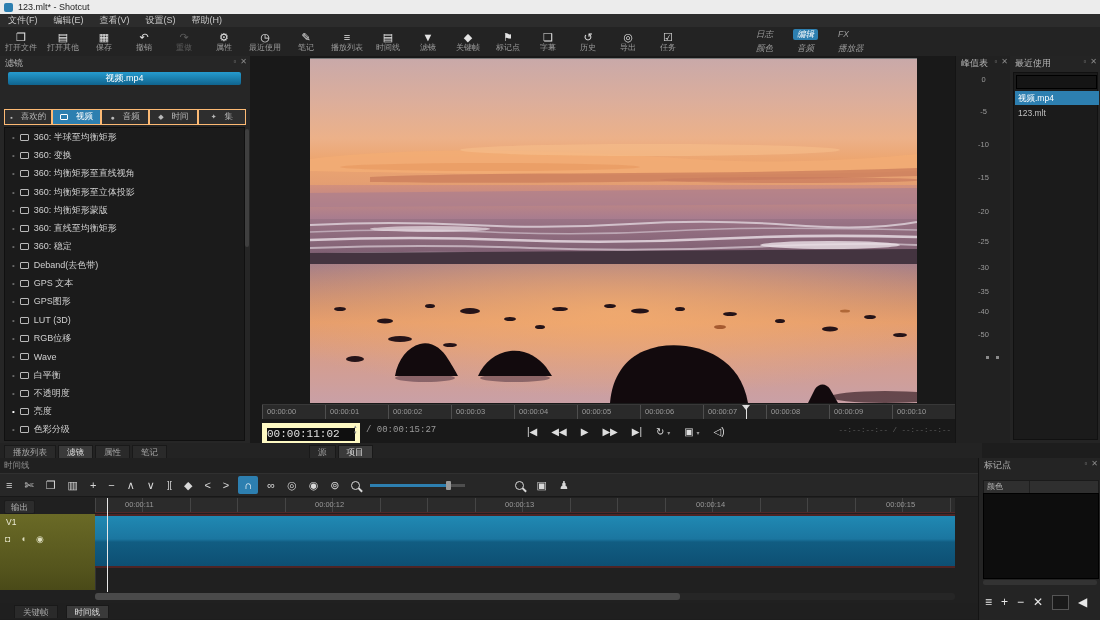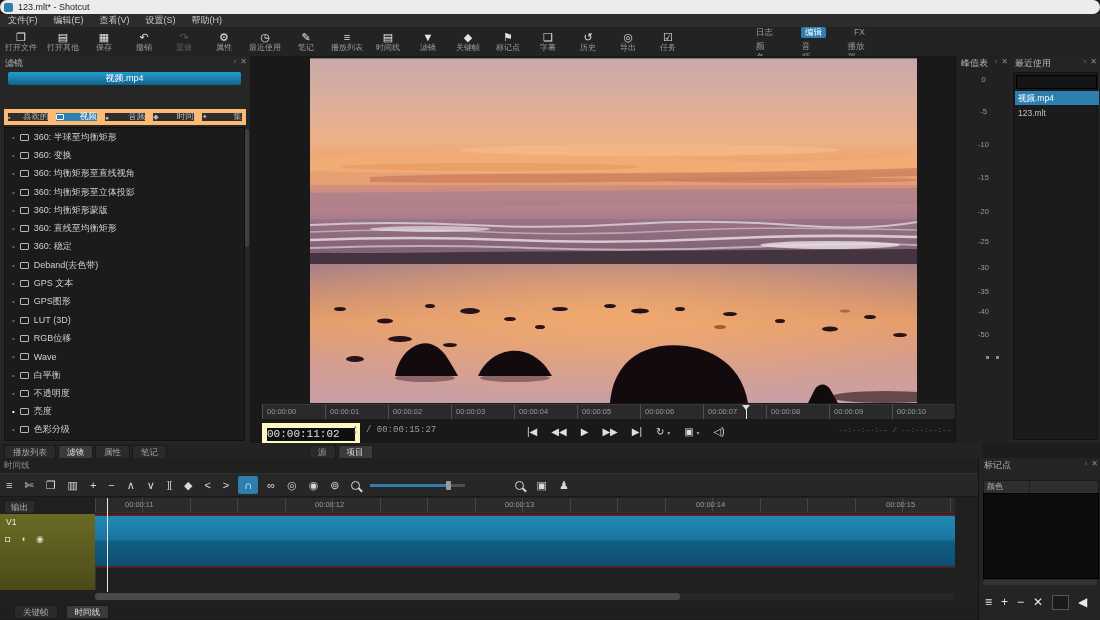--- a/index.html
+++ b/index.html
@@ -1,51 +1,51 @@
 <!DOCTYPE html>
 <html><head>
 <meta charset="utf-8">
 <style>
   html,body{margin:0;padding:0;background:#000;}
   #app{position:relative;width:1100px;height:620px;background:#1d1d1d;overflow:hidden;
        font-family:"Liberation Sans",sans-serif;color:#c8c8c8;-webkit-font-smoothing:antialiased;}
   .abs{position:absolute;}
 
   
-  .titlebar{left:0;top:0;width:1100px;height:14px;background:#ececec;display:flex;align-items:center;border-radius:7px;}
+  .titlebar{left:0;top:0;width:1100px;height:14px;background:#ececec;display:flex;align-items:center;}
   .appicon{width:9px;height:9px;background:#2d7fb0;border-radius:2px;margin:0 5px 0 4px;}
   .wtitle{font-size:9px;color:#222;}
   .menubar{left:0;top:14px;width:1100px;height:13px;background:#2c2c2c;display:flex;align-items:center;border-bottom:1px solid #222;}
   .menuitem{font-size:9px;color:#c9c9c9;padding:0 8px;line-height:13px;}
   .toolbar{left:0;top:27px;width:1100px;height:29px;background:#232323;display:flex;align-items:center;border-bottom:1px solid #2e2e2e;}
   .tbtn{display:flex;flex-direction:column;align-items:center;justify-content:center;padding:0 5px;min-width:30px;height:28px;}
   .tbtn .ti{font-size:11px;line-height:12px;color:#e3e3e3;}
   .tbtn .tl{font-size:8px;line-height:9px;color:#9a9a9a;white-space:nowrap;}
   .tbtn.dis .ti,.tbtn.dis .tl{color:#5c5c5c;}
   .layouts{left:752px;top:27px;width:120px;height:29px;font-size:8.5px;}
-  .lrow{display:flex;gap:24px;height:14px;align-items:flex-start;}
+  .lrow{display:flex;gap:16px;height:14px;align-items:center;font-style:italic;}
   .lbtn{color:#9a9a9a;padding:0 4px;line-height:11px;border-radius:2px;}
   .lbtn.active{background:#2d7fb0;color:#fff;}
 
   
   .ptitle{font-size:9px;color:#b5b5b5;line-height:14px;padding-left:5px;white-space:nowrap;}
   .dockbtns{position:absolute;right:3px;top:1px;font-size:8px;color:#8a8a8a;display:flex;gap:4px;}
 
   
   .filters{left:0;top:56px;width:250px;height:387px;background:#262626;border-right:1px solid #141414;}
   .clipbar{position:absolute;left:8px;top:16px;width:233px;height:13px;border-radius:2px;
            background:linear-gradient(#27a0d4,#116档a);background:linear-gradient(#259bcf,#10648e);
            font-size:9px;color:#fff;text-align:center;line-height:13px;}
   .srow{position:absolute;left:8px;top:34px;width:234px;height:15px;margin-top:40px;}
   .sinput{position:absolute;left:0;top:0;width:188px;height:13px;background:#161616;border:1px solid #000;
           color:#bbb;font-size:9px;padding:0 3px;font-family:"Liberation Sans",sans-serif;}
   .sico{position:absolute;top:1px;font-size:10px;color:#9a9a9a;}
   .ftabs{position:absolute;left:4px;top:53px;width:242px;height:16px;display:flex;}
-  .ftab{flex:1;display:flex;align-items:center;justify-content:space-between;gap:8px;background:#2e2e2e;
-        border:4px solid #fdba74;font-size:8.5px;color:#b8b8b8;white-space:nowrap;}
+  .ftab{flex:1;display:flex;align-items:center;justify-content:center;gap:8px;background:#2e2e2e;
+        border:1px solid #fdba74;font-size:8.5px;color:#b8b8b8;white-space:nowrap;}
   .ftab.active{background:#2d7fb0;color:#fff;}
   .ftab .fi{font-size:7px;}
   .mon{display:inline-block;width:9px;height:7px;border:1px solid #b8b8b8;border-radius:1px;box-sizing:border-box;}
   .mon.sm{width:8px;height:6px;}
   .flist{position:absolute;left:4px;top:71px;width:239px;height:312px;background:#1b1b1b;border:1px solid #101010;overflow:hidden;}
   .frow{display:flex;align-items:center;height:18.3px;padding-left:7px;gap:5px;font-size:9px;color:#cfcfcf;white-space:nowrap;}
   .frow .bullet{color:#6a6a6a;font-size:8px;}
   .frow.mark .bullet{color:#fff;}
   .vscroll{position:absolute;right:1px;top:73px;width:4px;height:118px;background:#3f3f3f;border-radius:2px;}
 

